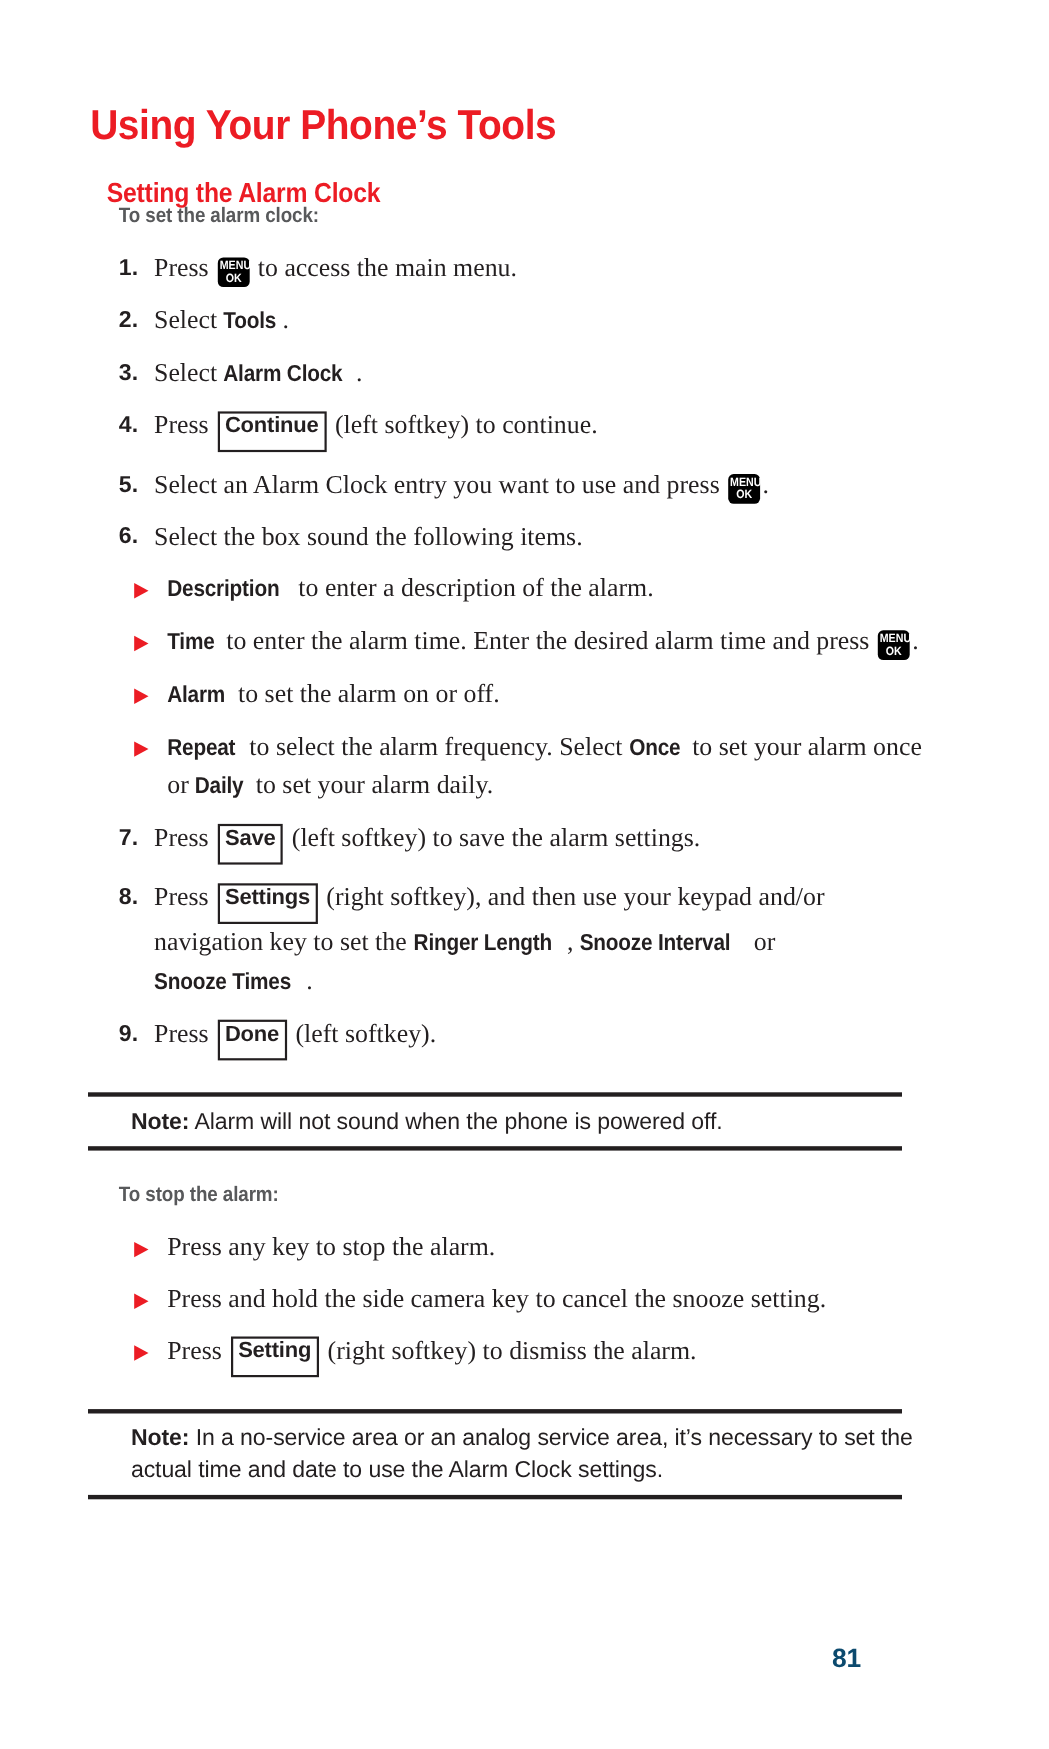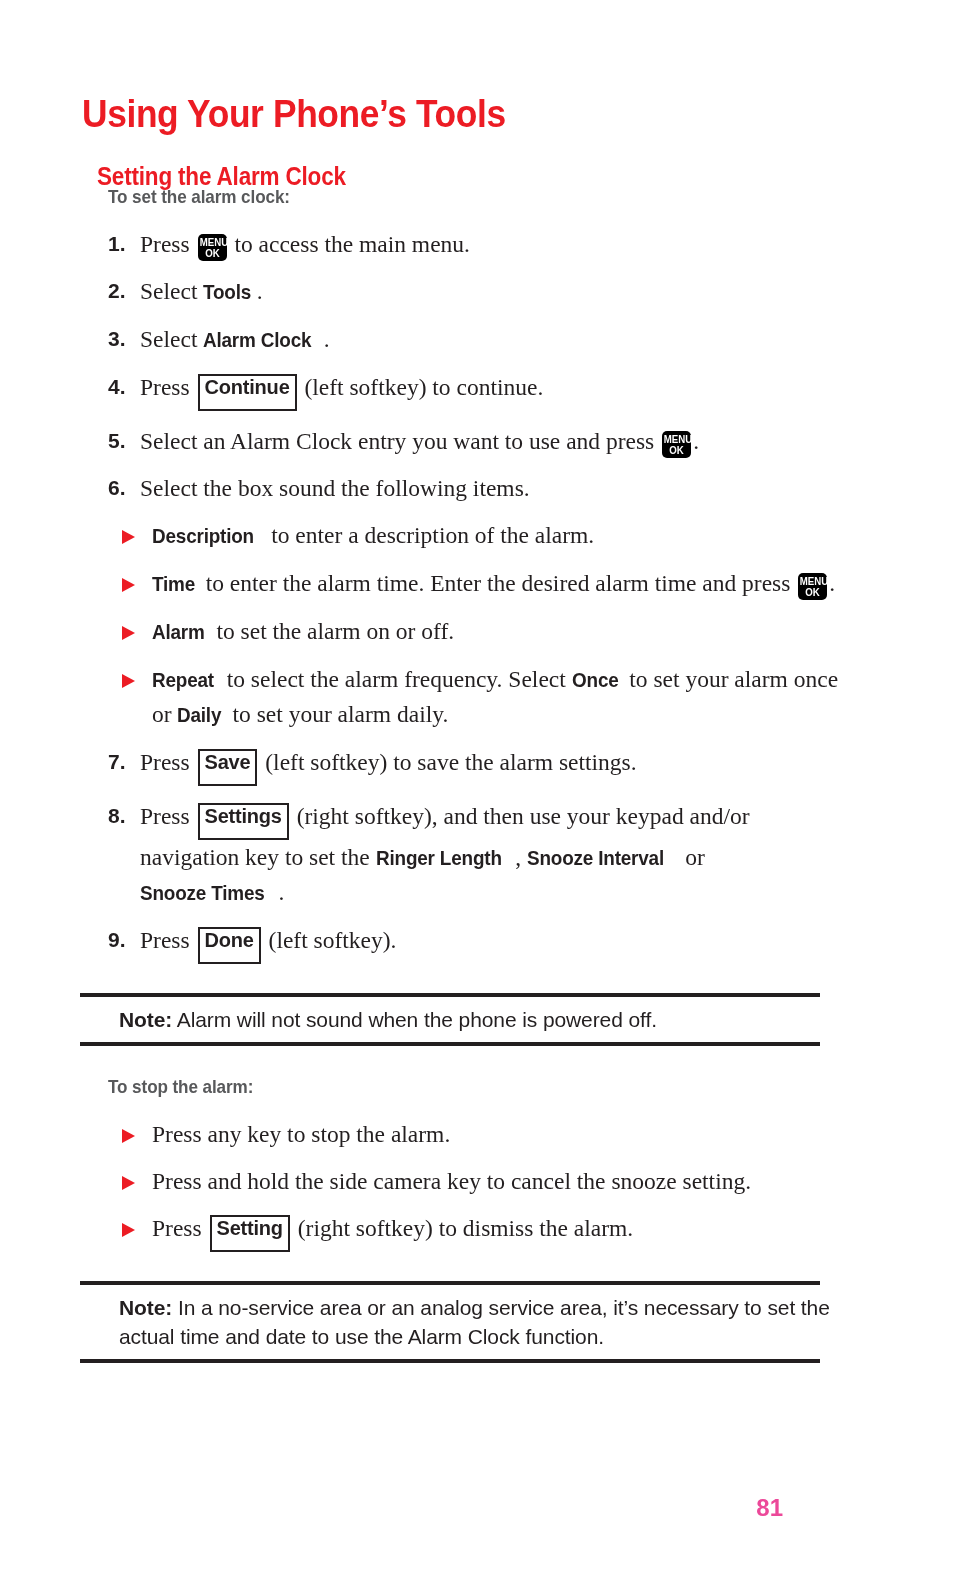--- a/index.html
+++ b/index.html
@@ -203,21 +203,21 @@
   .spacer-md { height: 30px; }
 
   
   .page-number {
     position: absolute;
     right: 100px;
     bottom: 68px;
     font-family: "Liberation Sans Narrow", "Liberation Sans", sans-serif;
     font-weight: bold;
     font-size: 24px;
-    color: #ec4899;
+    color: #0c4a6e;
   }
 </style>
 </head>
 <body>
 
 <div class="page">
 
   <h1 class="h1">Using Your Phone’s Tools</h1>
   <h2 class="h2">Setting the Alarm Clock</h2>
 
@@ -262,21 +262,21 @@
     <div id="proc2-bullets">
         <div class="bullet indent2"><span class="tri"></span><span><span>Press any key to stop the alarm.</span></span></div>
         <div class="bullet indent2"><span class="tri"></span><span><span>Press and hold the side camera key to cancel the snooze setting.</span></span></div>
         <div class="bullet indent2"><span class="tri"></span><span><span>Press </span><span class="softkey">Setting</span><span> (right softkey) to dismiss the alarm.</span></span></div>
       </div>
 
     <div class="spacer-sm"></div>
 
     <div class="rule"></div>
     <div class="note">
-      <span class="note-label">Note:</span><span class="note-body"> In a no-service area or an analog service area, it’s necessary to set the actual time and date to use the Alarm Clock function.</span>
+      <span class="note-label">Note:</span><span class="note-body"> In a no-service area or an analog service area, it’s necessary to set the actual time and date to use the Alarm Clock settings.</span>
     </div>
     <div class="rule"></div>
 
   </div>
 
   <div class="page-number">81</div>
 
 </div>
 
 </body></html>

